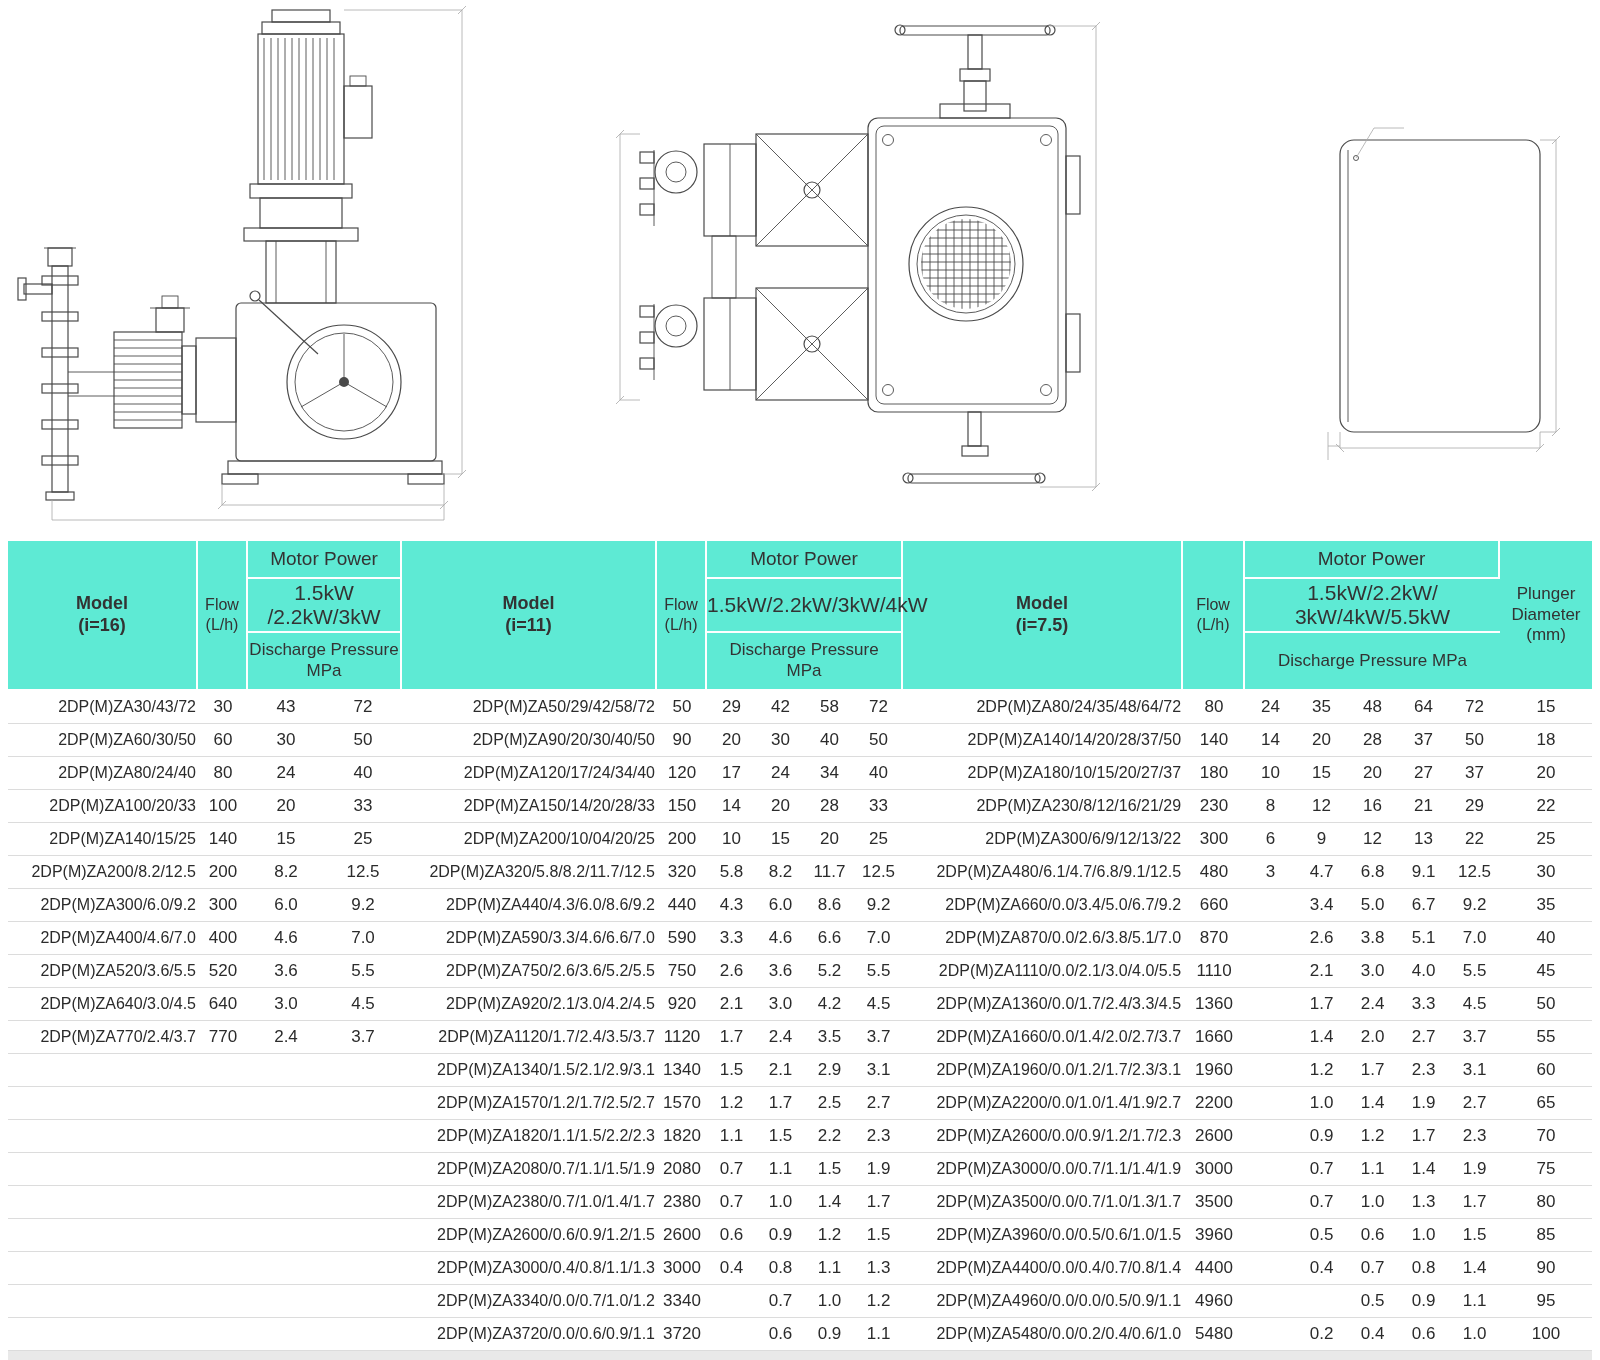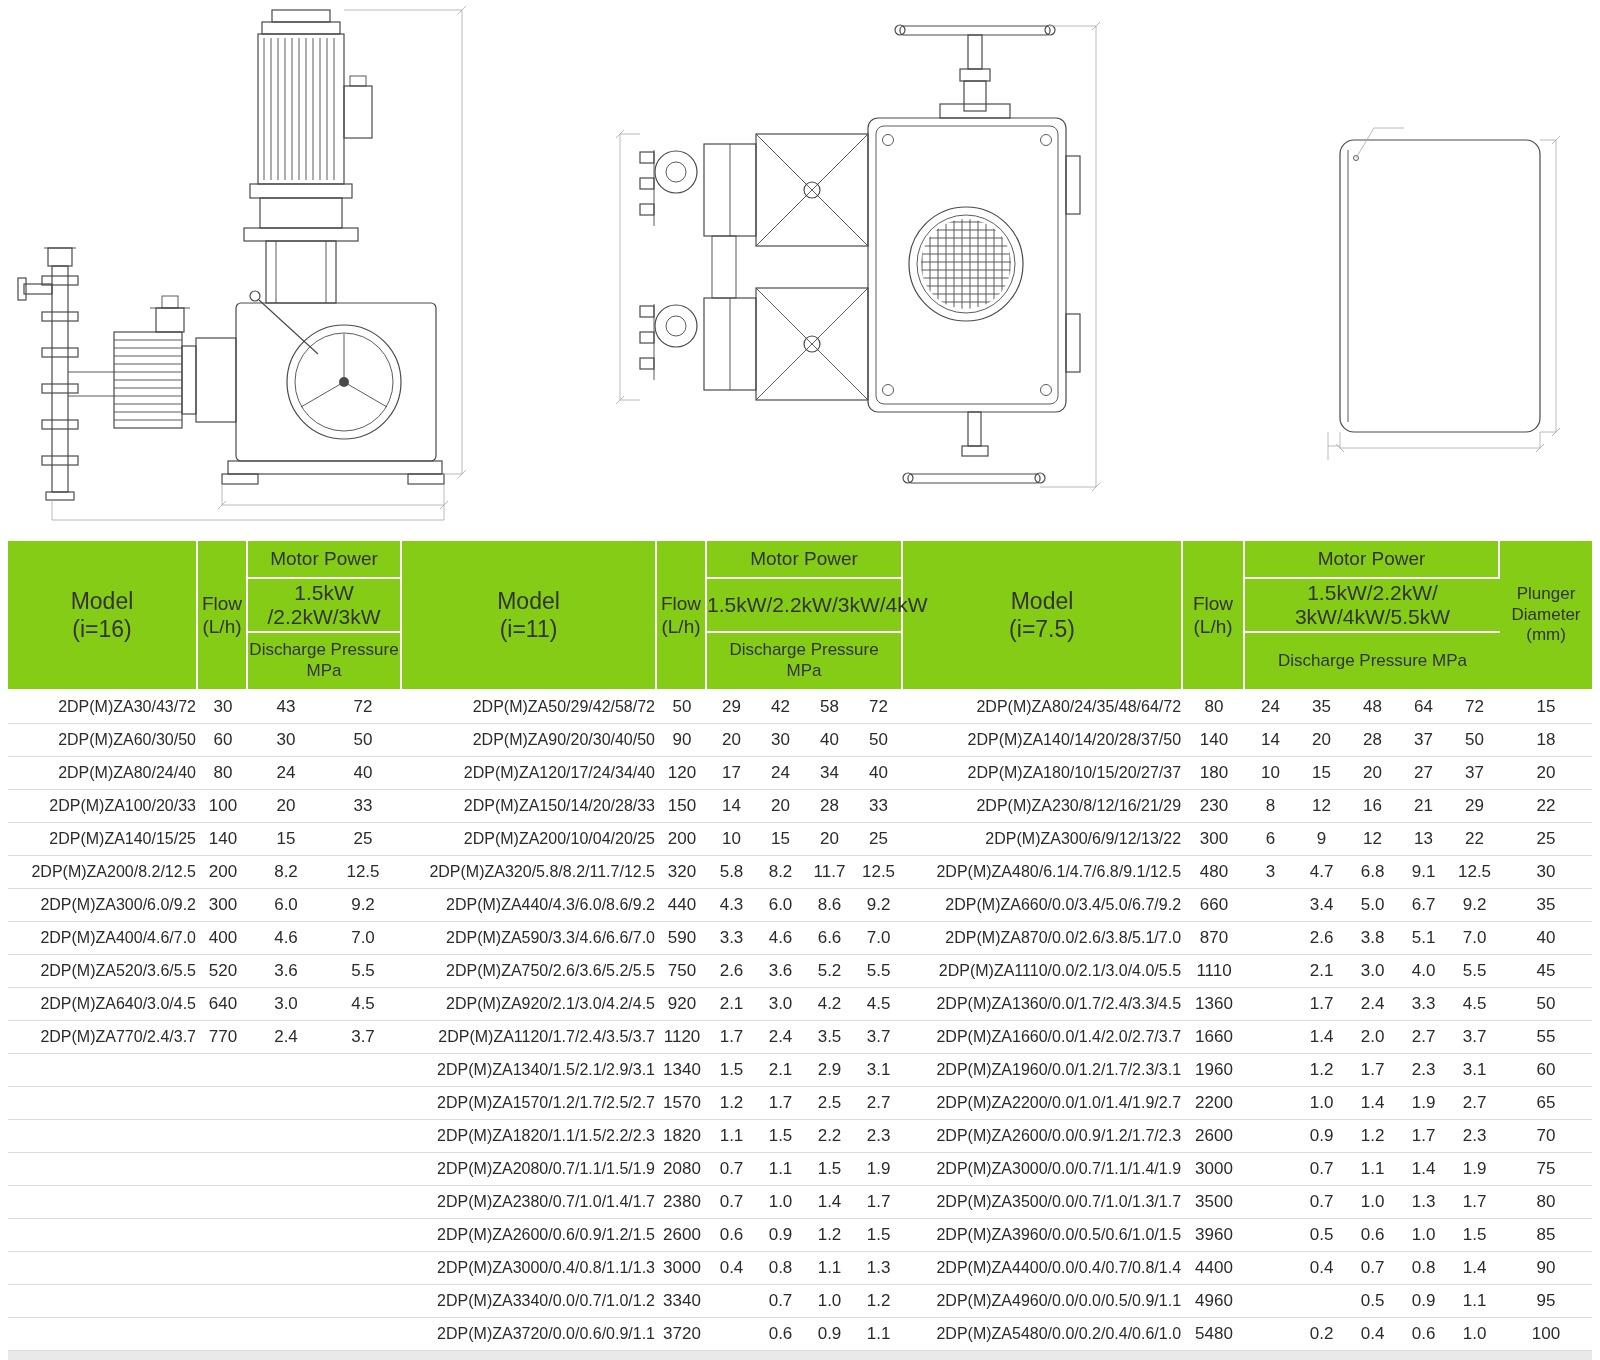--- a/index.html
+++ b/index.html
@@ -17,30 +17,30 @@
   .lnt { stroke:#4a4a4a; fill:none; stroke-width:0.9; }
   .dim { stroke:#a8a8a8; fill:none; stroke-width:0.8; }
   .fil { fill:#4a4a4a; stroke:none; }
 
   table.spec {
     border-collapse:separate; border-spacing:0;
     width:1584px; margin:6px 8px 0 8px;
     table-layout:fixed;
   }
   thead th {
-    background:#84cc16; font-weight:400; color:#333;
+    background:#5eead4; font-weight:400; color:#333;
     vertical-align:middle; text-align:center;
     border-right:2px solid #fff; border-bottom:2px solid #fff;
     padding:2px 0;
     margin-left:40px;
   }
   thead th:last-child { border-right:none; }
   th .blk { display:block; line-height:1.22; }
-  th.model-h { font-size:23px; }
-  th.flow-h { font-size:19px; }
+  th.model-h { font-size:18px;font-weight:bold; }
+  th.flow-h { font-size:16px; }
   th.motor { height:38px; font-size:19px; }
   th.pw { height:30px; font-size:21px; }
   th.dp { height:58px; font-size:17px; line-height:1.25; }
   th.plunger-h { font-size:17px; line-height:1.25; }
   tbody td {
     height:33px; border-bottom:1px solid #dcdcdc;
     font-size:17px; text-align:center; padding:0 2px;
     white-space:nowrap; overflow:hidden; color:#2b2b2b;
   }
   tbody td.model { text-align:right; padding-left:6px; font-size:16px; }

